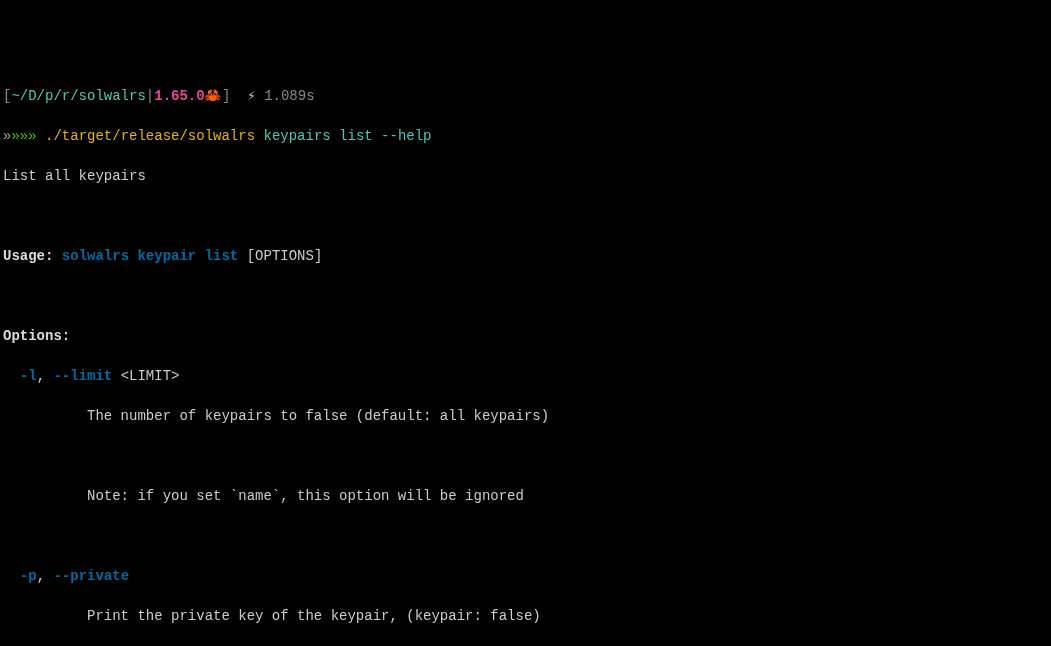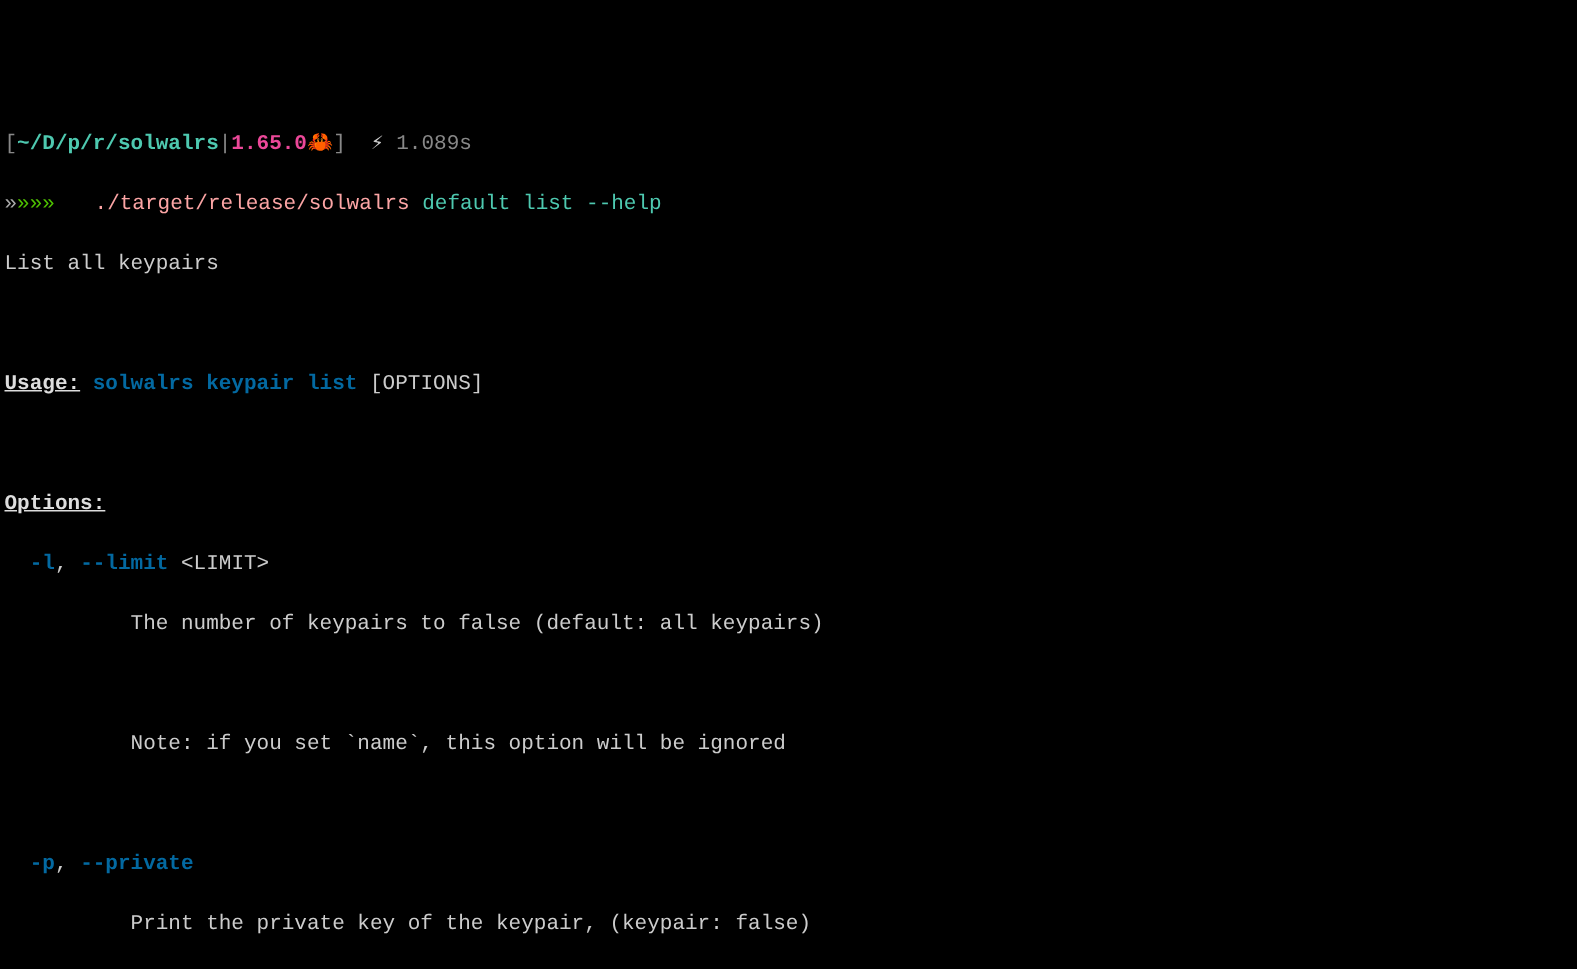--- a/index.html
+++ b/index.html
@@ -7,38 +7,38 @@
       background: #000;
       color: #ccc;
       font-family: 'Courier New', Consolas, monospace;
       font-size: 14px;
       line-height: 20px;
       padding: 6px 3px;
       white-space: pre;
       overflow-x: auto;
     }
     .gray { color: #888; }
-    .teal-bold { color: #4ec9b0; font-weight: bold; }
+    .teal-bold { color: #4ec9b0; font-weight: normal; }
     .orange-bold { color: #ec4899; font-weight: bold; }
     .prompt-arrows { color: #aaa; }
     .green-arrow { color: #4ec000; }
-    .cmd-path { color: #fca5a5; margin-left: 18px; }
+    .cmd-path { color: #eab308; }
     .cmd-teal { color: #4ec9b0; }
-    .bold-u { font-weight: bold; text-decoration: underline; color: #ddd; }
+    .bold-u { font-weight: bold; color: #ddd; }
     .bold { font-weight: bold; color: #0369a1; }
     .white { color: #ccc; }
     .line { display: block; }
   </style>
 </head>
 <body>
 
 
 
 <span class="line"><span class="gray">[</span><span class="teal-bold">~/D/p/r/solwalrs</span><span class="gray">|</span><span class="orange-bold">1.65.0</span><span>🦀</span><span class="gray">]</span>  <span>⚡</span> <span class="gray">1.089s</span></span>
-<span class="line"><span class="prompt-arrows">»</span><span class="green-arrow">»»»</span> <span class="cmd-path">./target/release/solwalrs</span><span class="cmd-teal"> default list --help</span></span>
+<span class="line"><span class="prompt-arrows">»</span><span class="green-arrow">»»»</span> <span class="cmd-path">./target/release/solwalrs</span><span class="cmd-teal"> keypairs list --help</span></span>
 <span class="line white">List all keypairs</span>
 <span class="line"> </span>
 <span class="line"><span class="bold-u">Usage:</span> <span class="bold">solwalrs keypair list</span> <span class="white">[OPTIONS]</span></span>
 <span class="line"> </span>
 <span class="line bold-u">Options:</span>
 <span class="line">  <span class="bold">-l</span><span class="white">, </span><span class="bold">--limit</span> <span class="white">&lt;LIMIT&gt;</span></span>
 <span class="line white">          <span>The number of keypairs to false (default: all keypairs)</span></span>
 <span class="line"> </span>
 <span class="line white">          <span>Note: if you set `name`, this option will be ignored</span></span>
 <span class="line"> </span>

